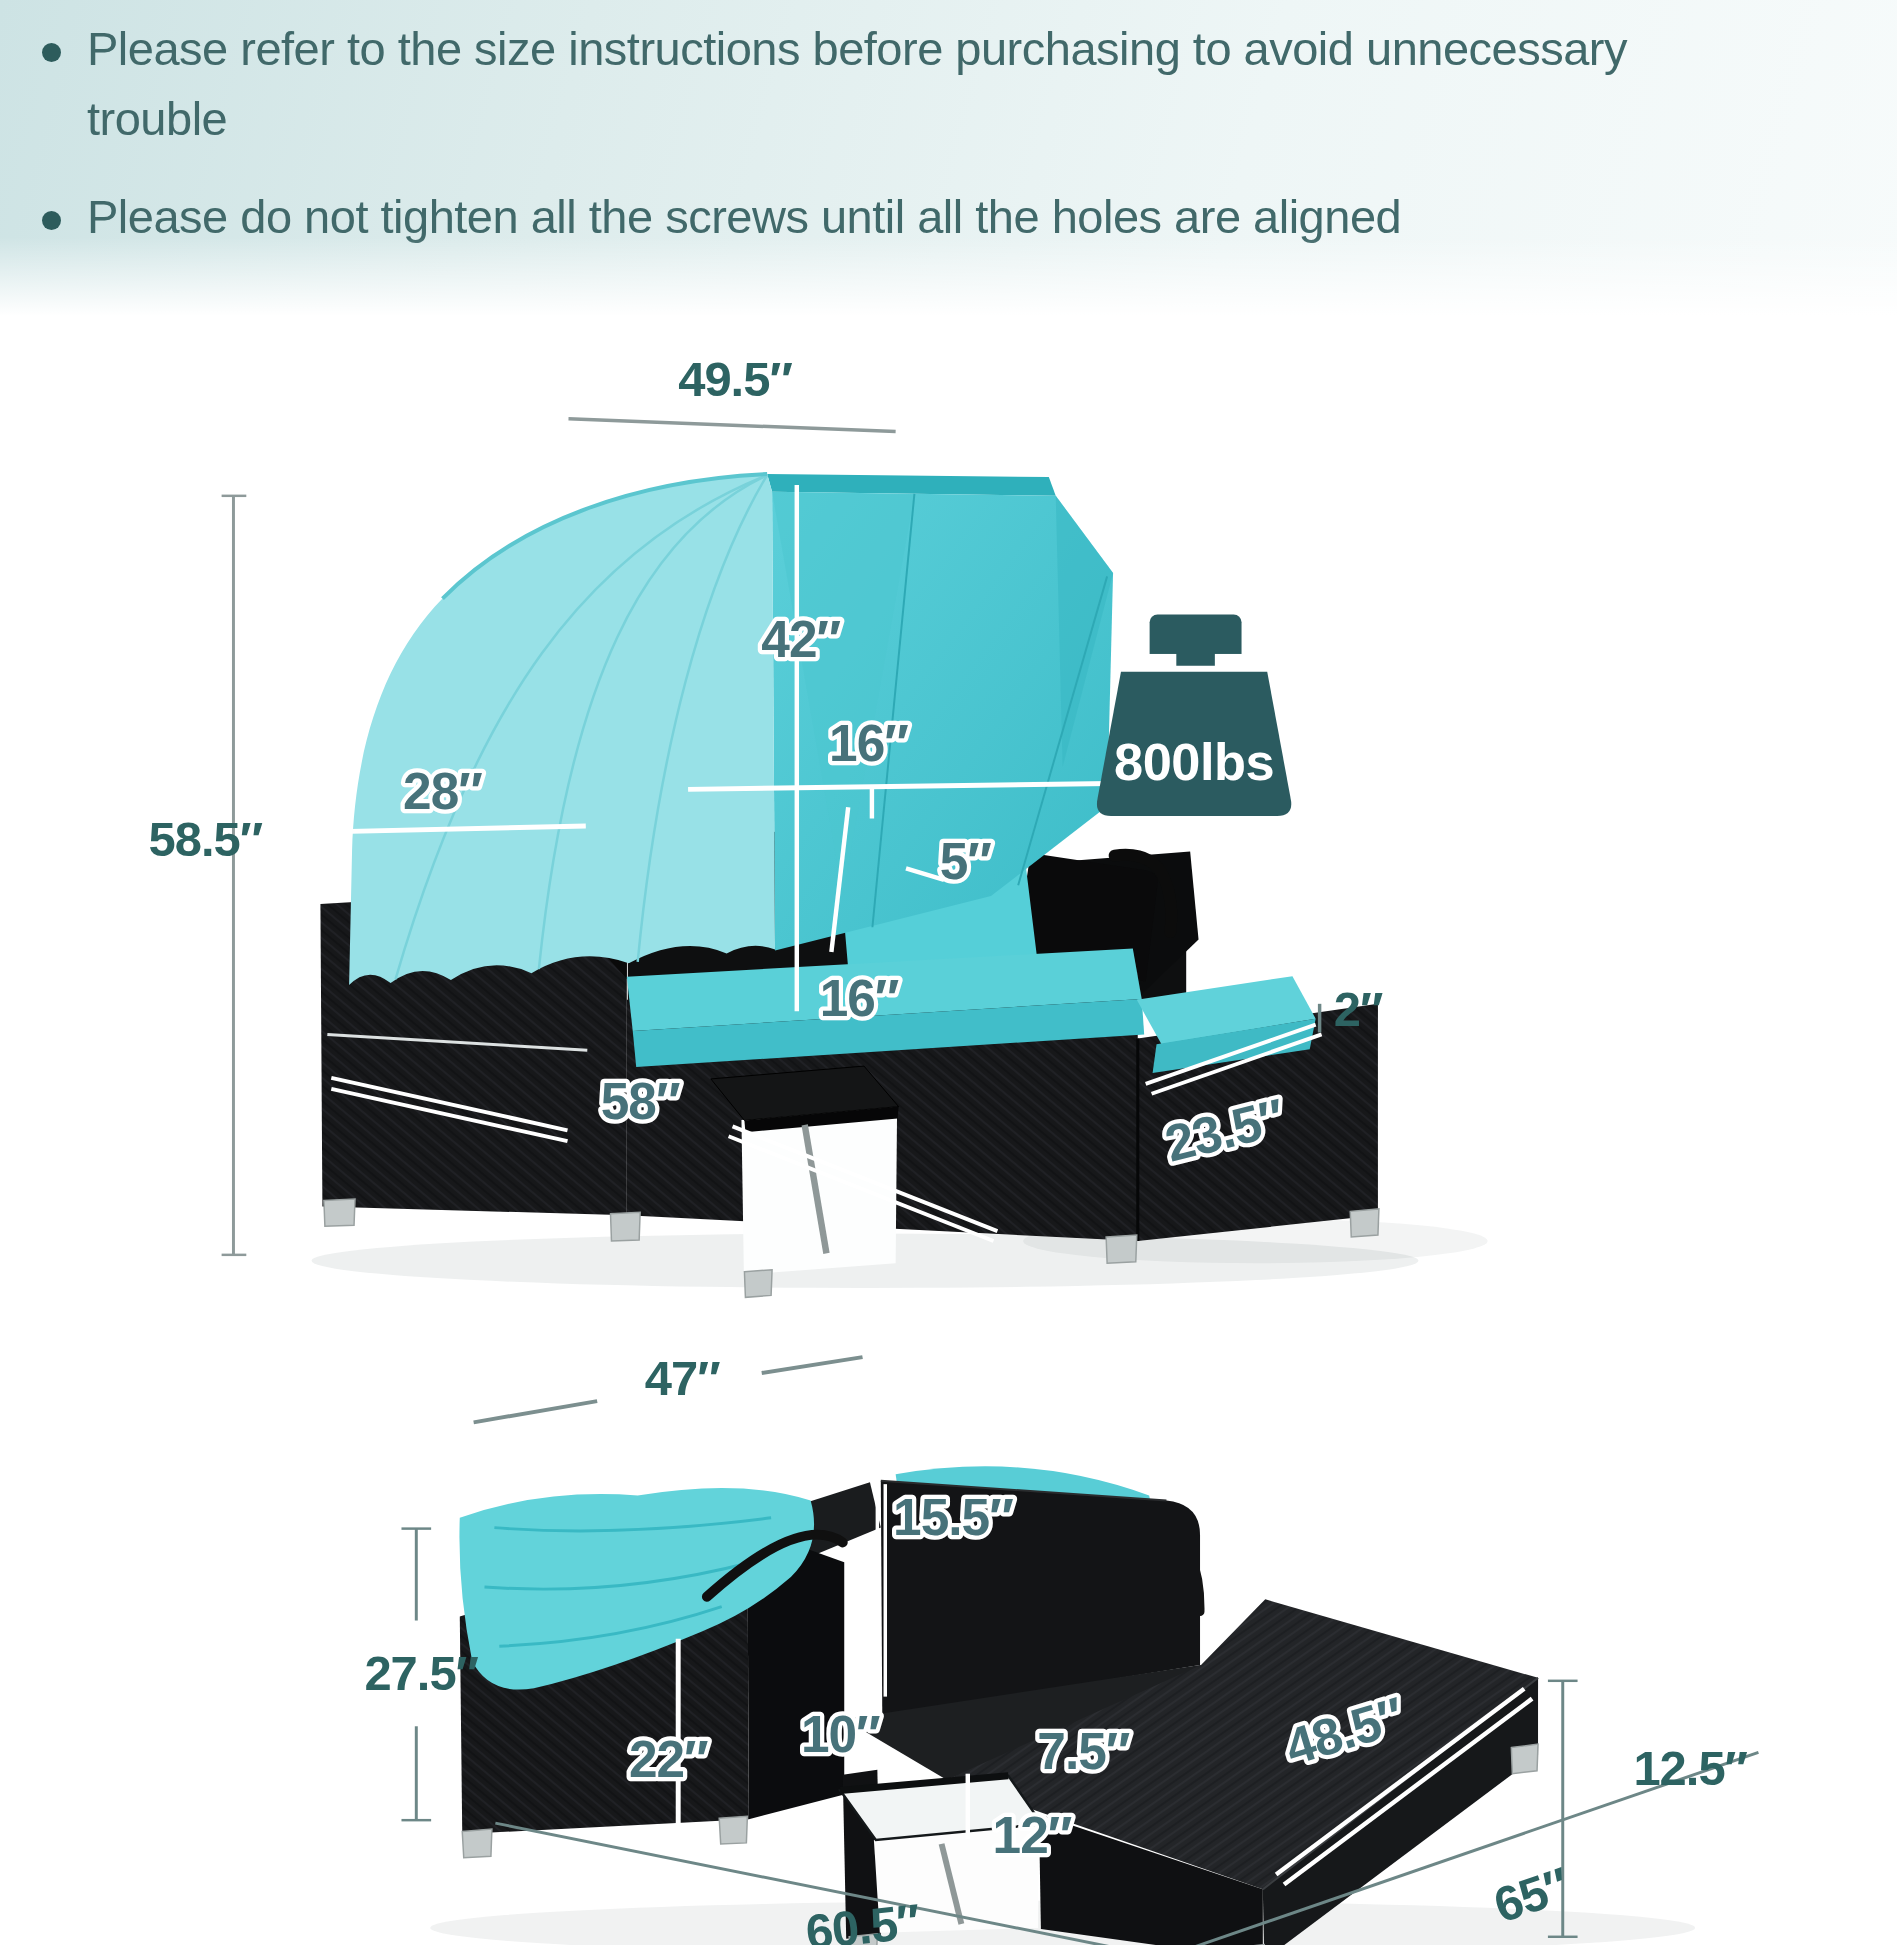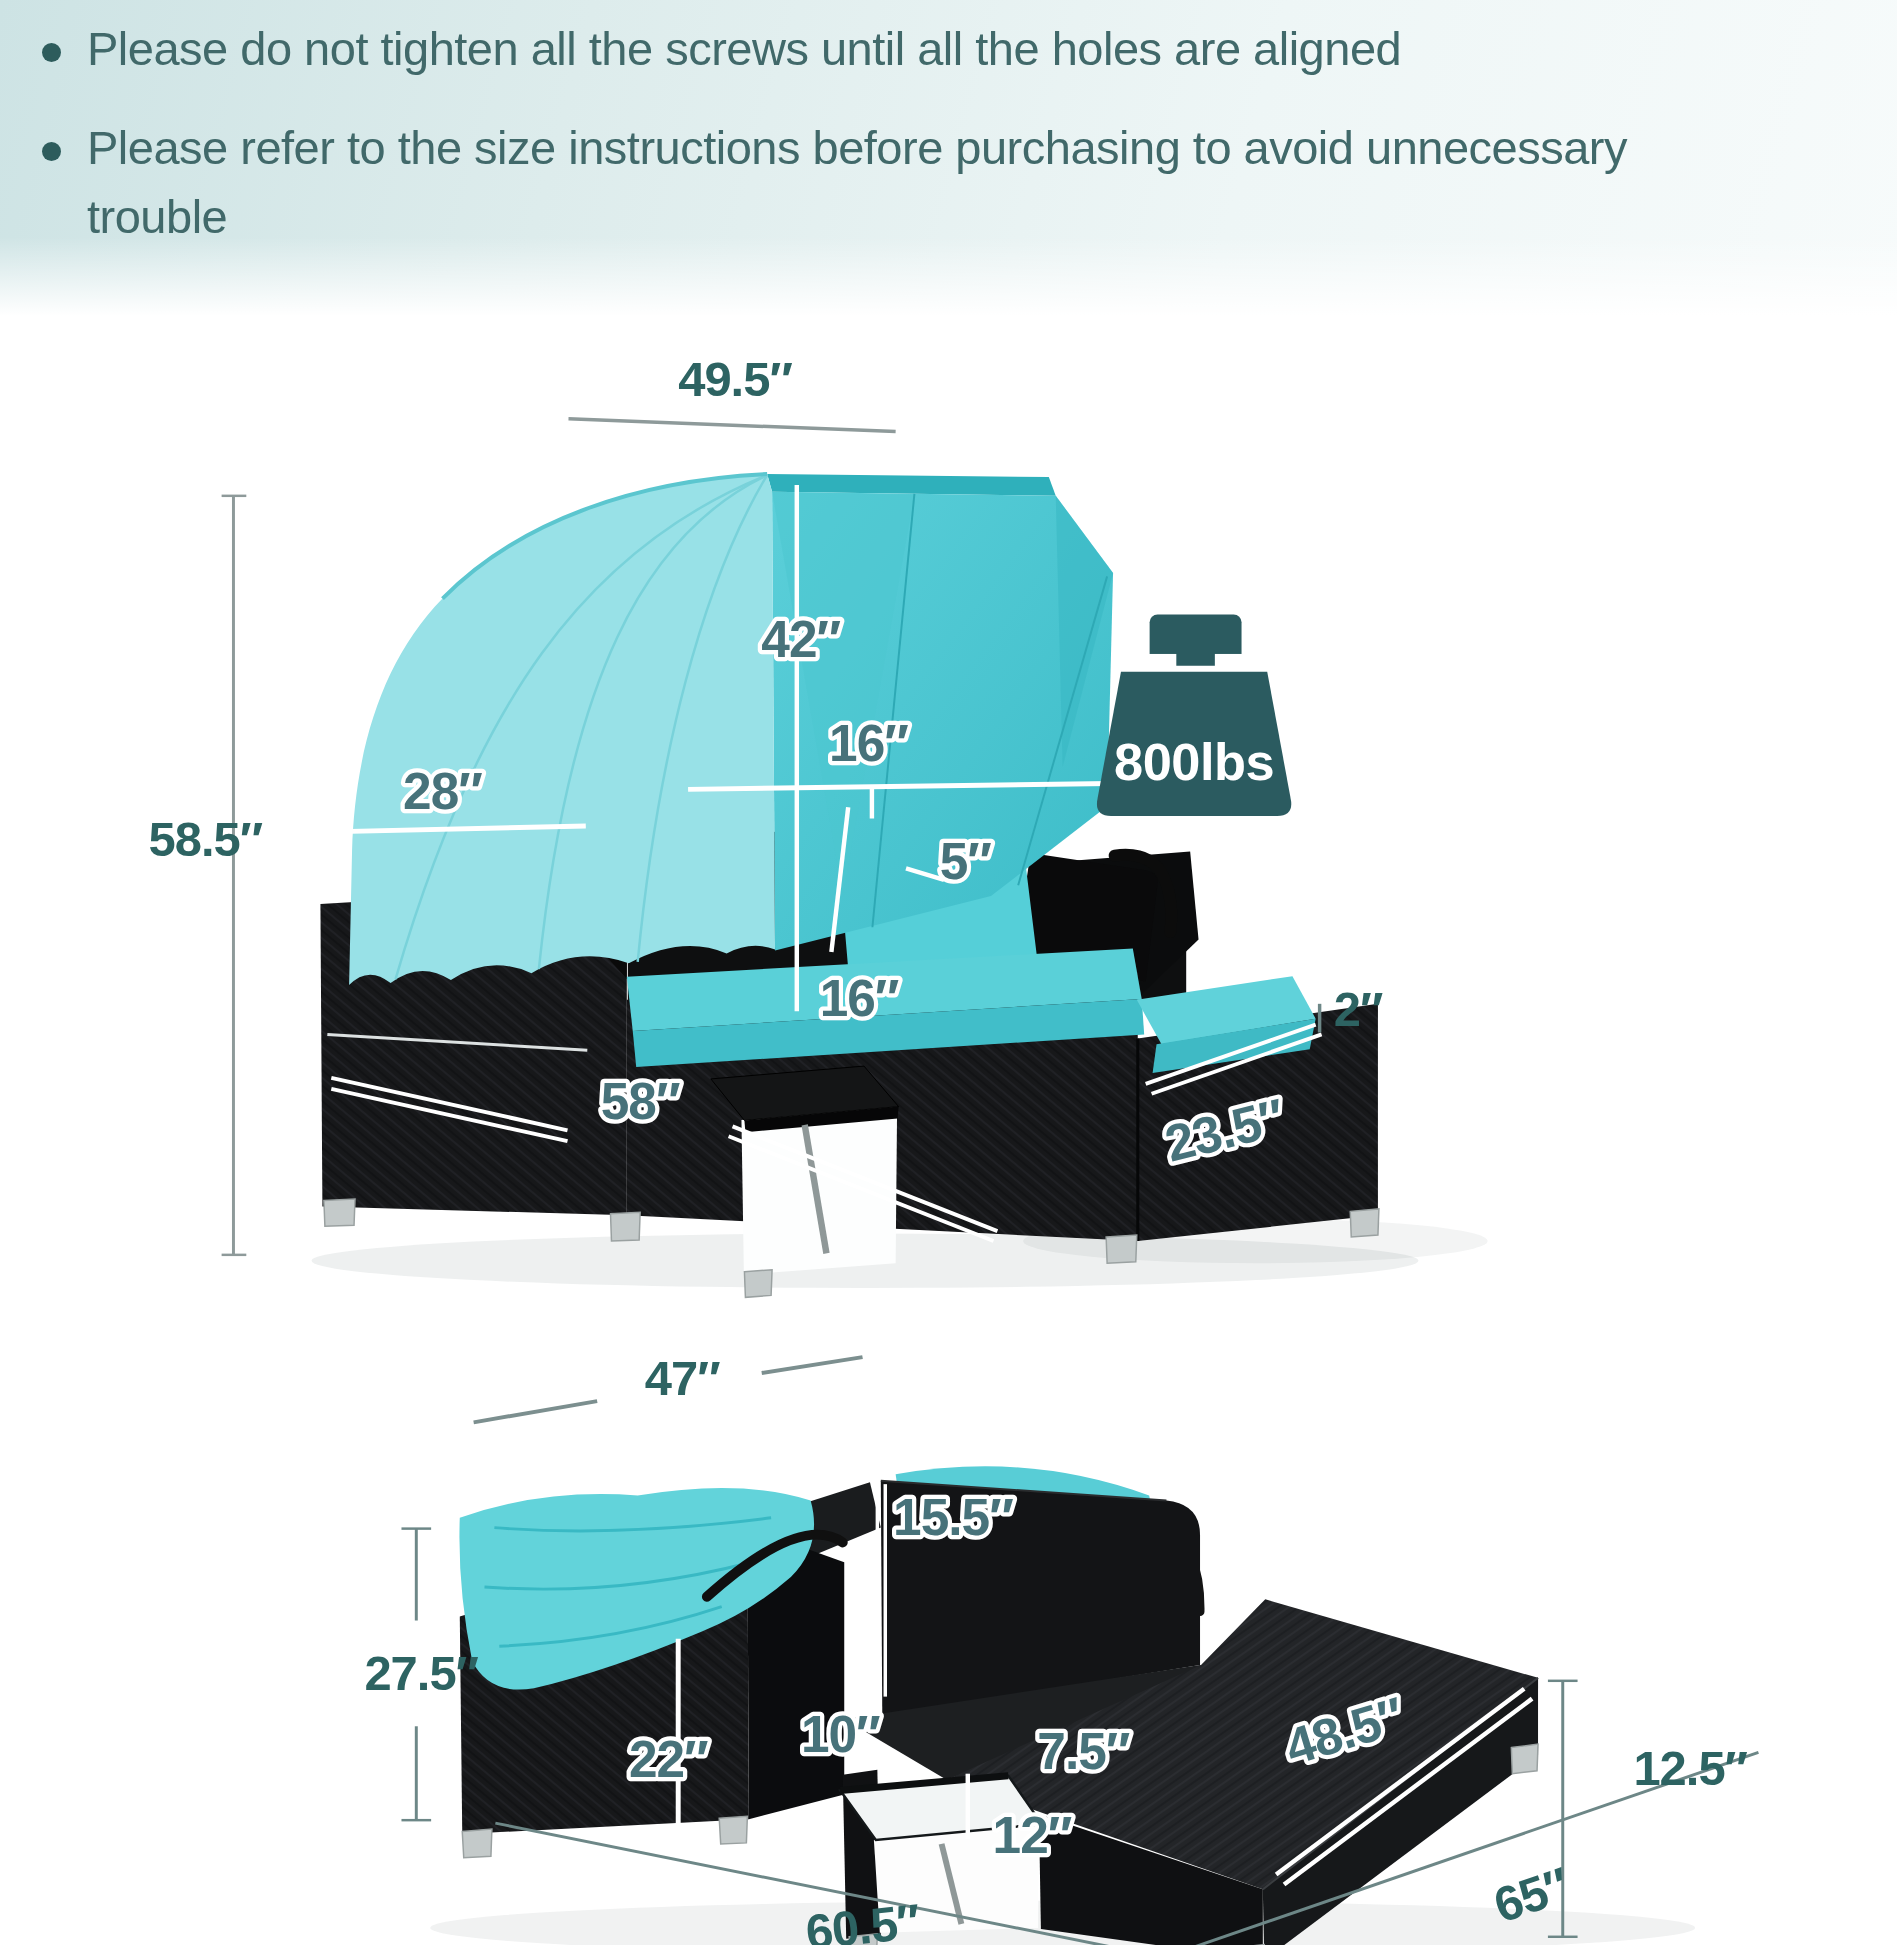--- a/index.html
+++ b/index.html
@@ -21,22 +21,22 @@
         stroke:#ffffff;stroke-width:17px;paint-order:stroke;stroke-linejoin:round;}
   .badge-txt{fill:#ffffff;font-size:106px;font-weight:700;letter-spacing:-1px;}
 </style>
 </head>
 <body>
 
 <div class="page">
 
   <header class="banner">
     <ul class="notes">
+      <li><span>Please refer to the size instructions before purchasing to avoid unnecessary trouble</span></li>
       <li><span>Please do not tighten all the screws until all the holes are aligned</span></li>
-      <li><span>Please refer to the size instructions before purchasing to avoid unnecessary trouble</span></li>
     </ul>
     <div class="banner-fade"></div>
   </header>
 
   <div class="figure">
   <svg width="1898" height="1649" viewBox="0 600 3840 3337" xmlns="http://www.w3.org/2000/svg">
     <defs>
       <pattern id="wickerF" width="24" height="24" patternUnits="userSpaceOnUse" patternTransform="rotate(40)">
         <rect width="24" height="24" fill="#17181a"></rect>
         <line x1="0" y1="4" x2="24" y2="4" stroke="#232428" stroke-width="3"></line>

